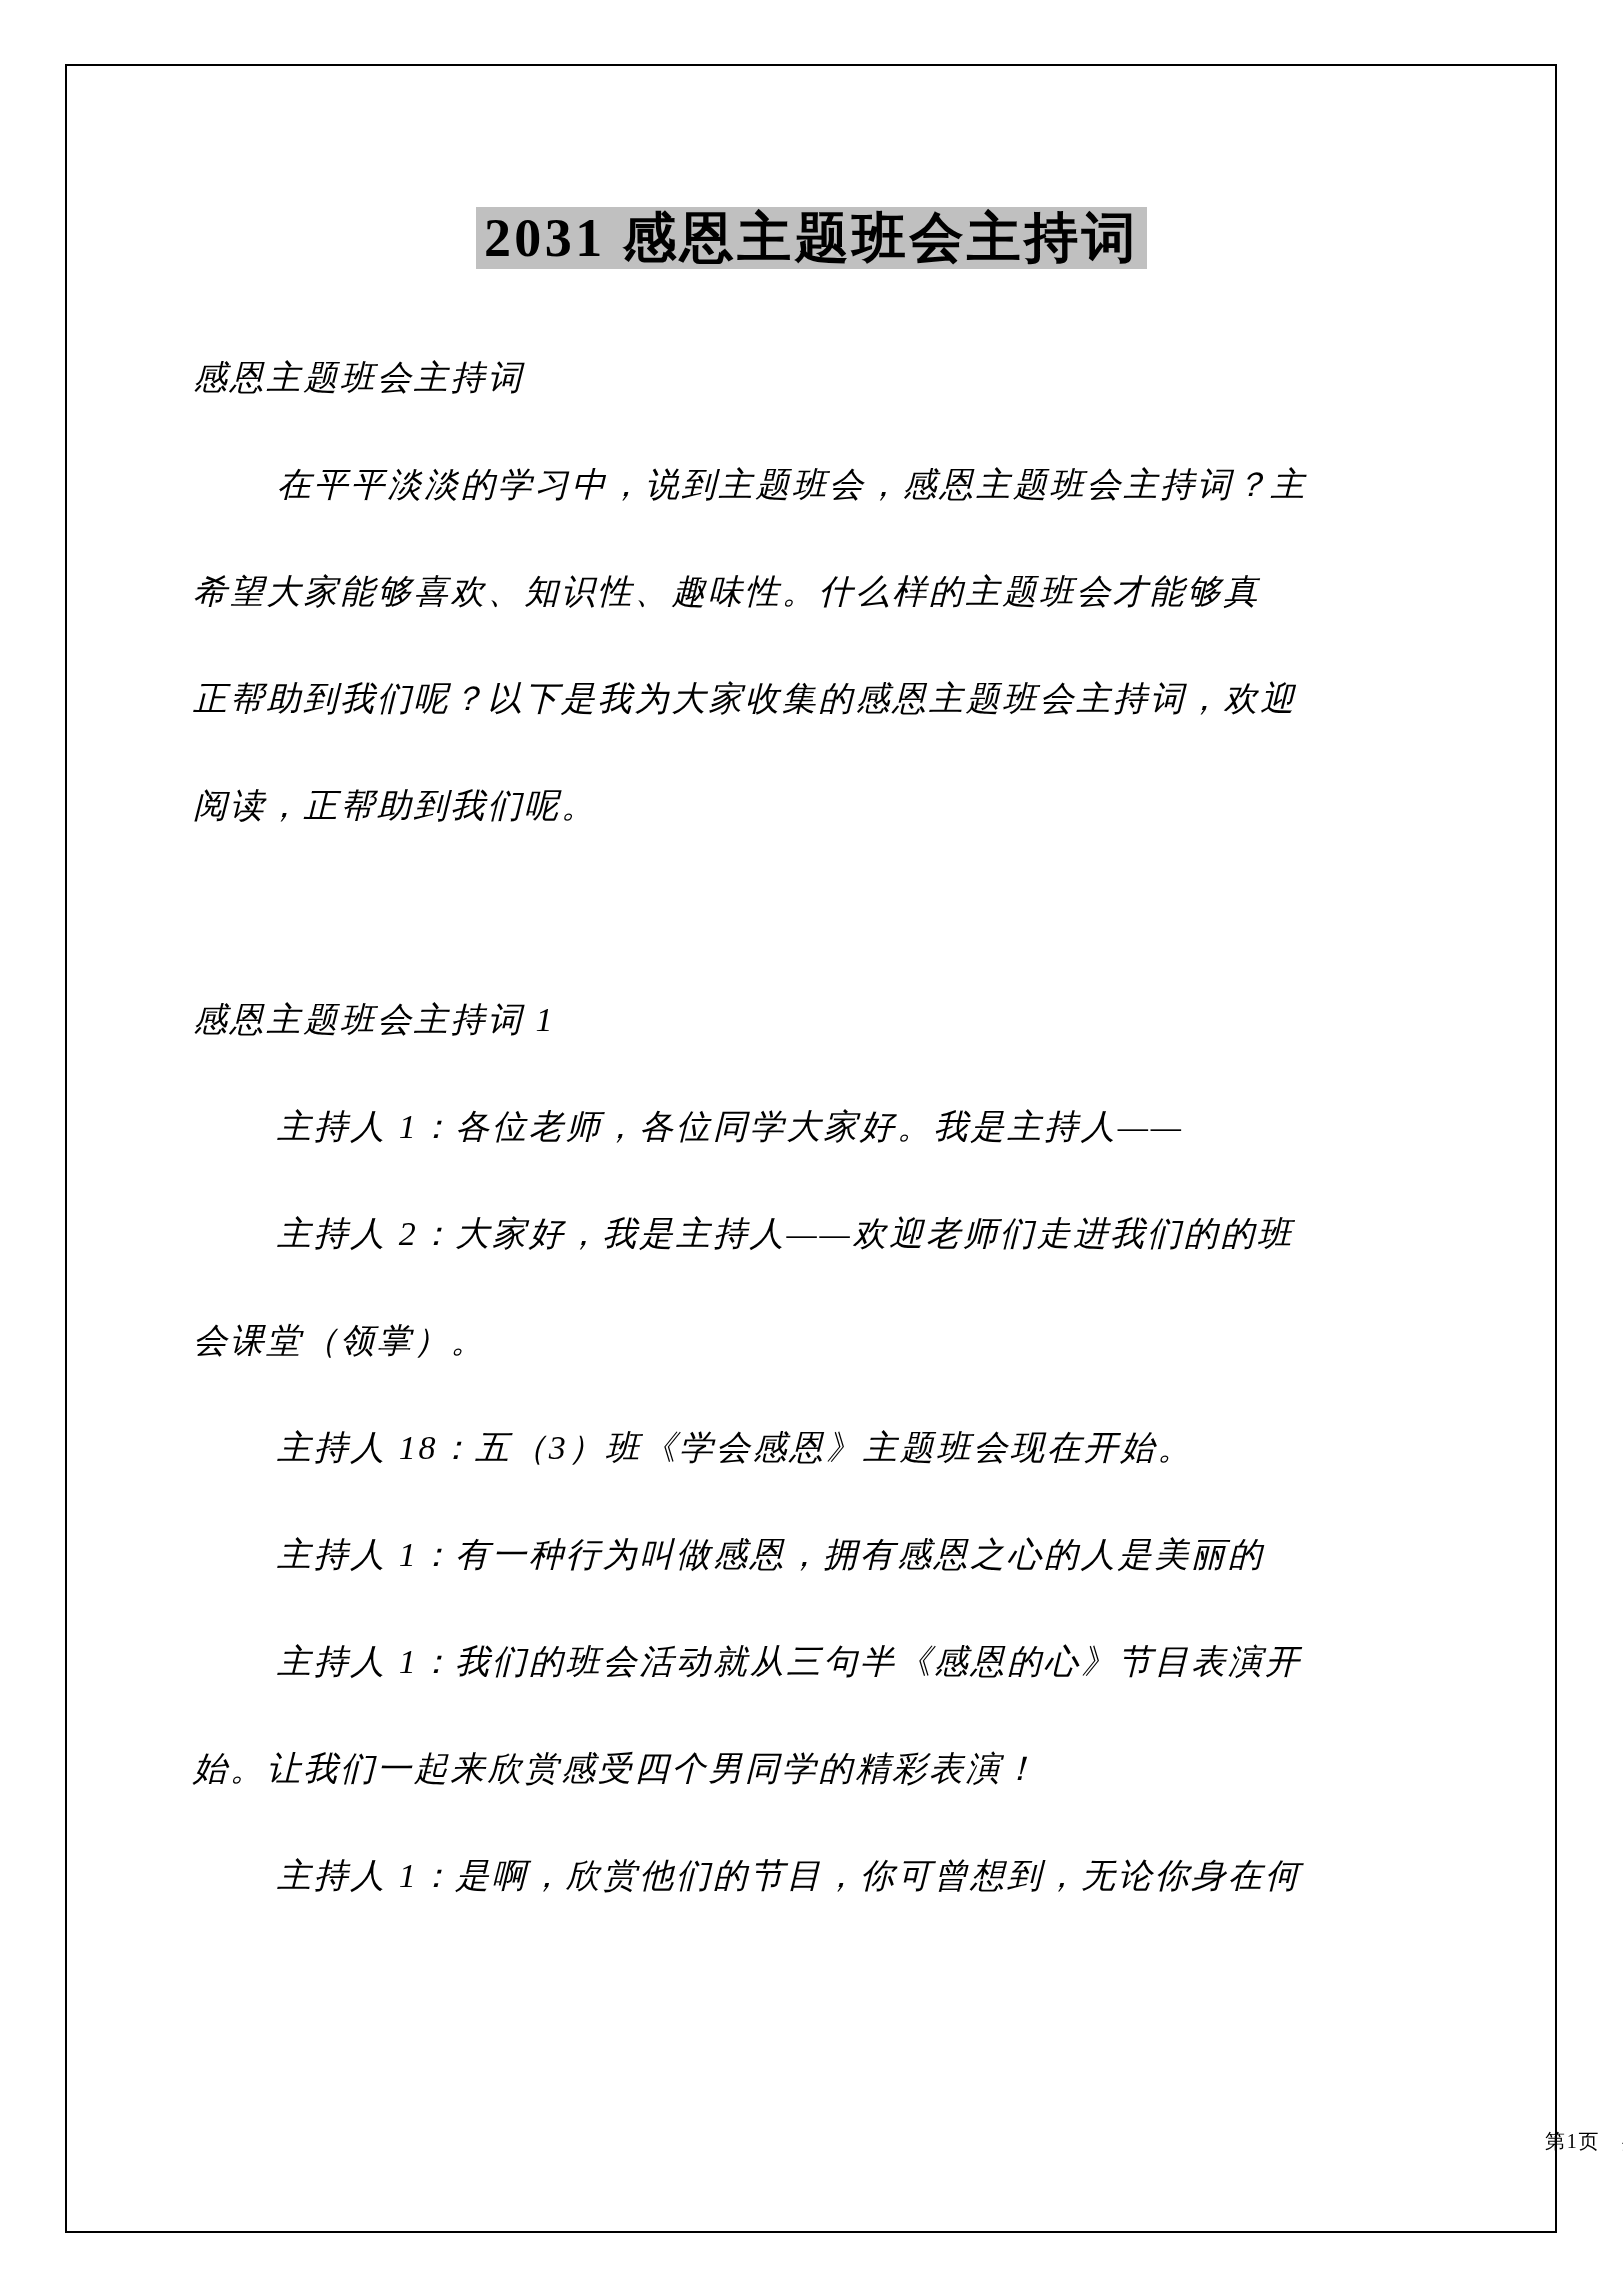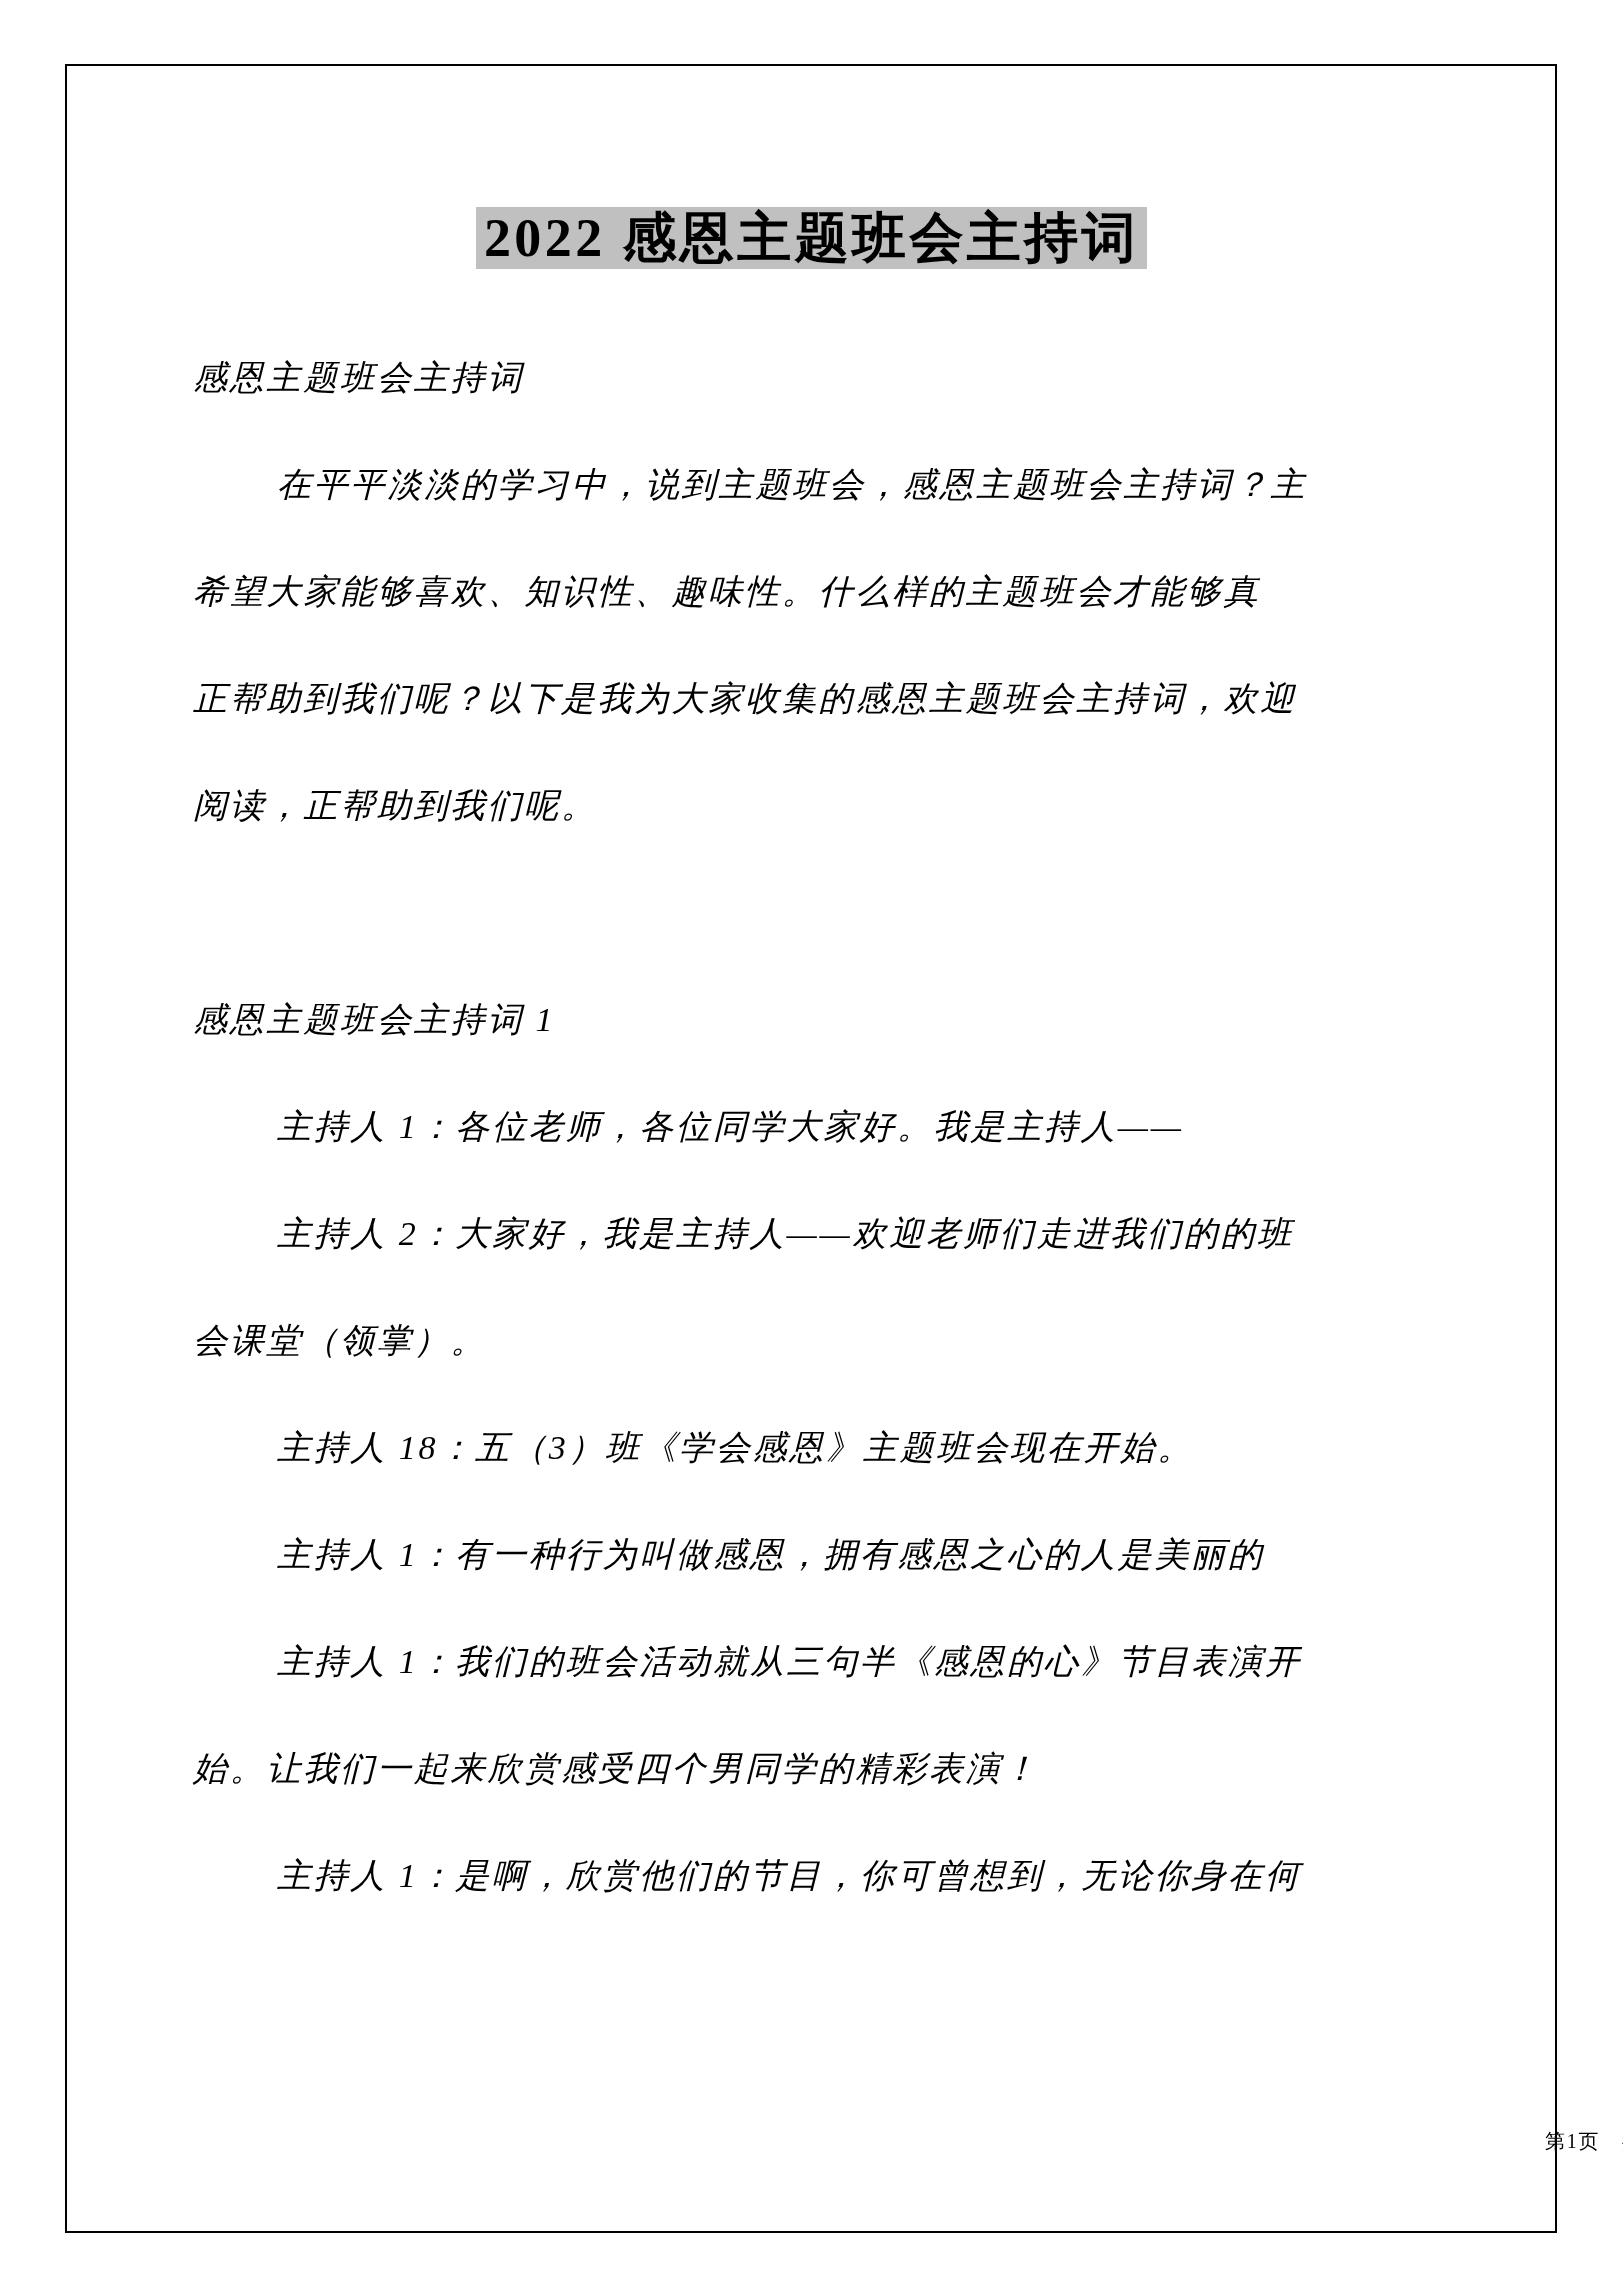--- a/index.html
+++ b/index.html
@@ -63,21 +63,21 @@
     letter-spacing: 1.7px;
   }
 </style>
 </head>
 <body>
 
 <div class="page">
   <div class="border-frame"></div>
 
   <div class="doc-title">
-    <span class="hl">2022 感恩主题班会主持词</span>
+    <span class="hl">2031 感恩主题班会主持词</span>
   </div>
 
   <div class="doc-body">
       <div class="line">感恩主题班会主持词</div>
       <div class="line indent">在平平淡淡的学习中，说到主题班会，感恩主题班会主持词？主</div>
       <div class="line">希望大家能够喜欢、知识性、趣味性。什么样的主题班会才能够真</div>
       <div class="line">正帮助到我们呢？以下是我为大家收集的感恩主题班会主持词，欢迎</div>
       <div class="line">阅读，正帮助到我们呢。</div>
       <div class="line">&nbsp;</div>
       <div class="line">感恩主题班会主持词 1</div>

